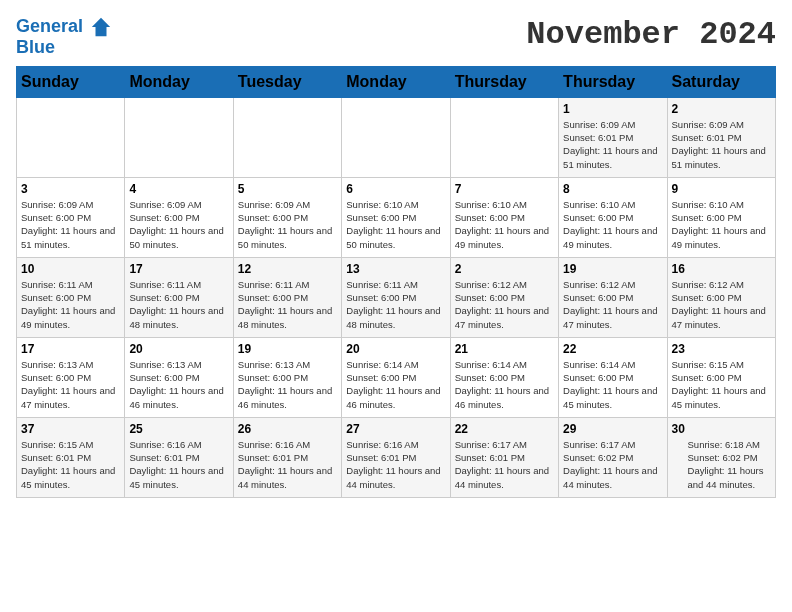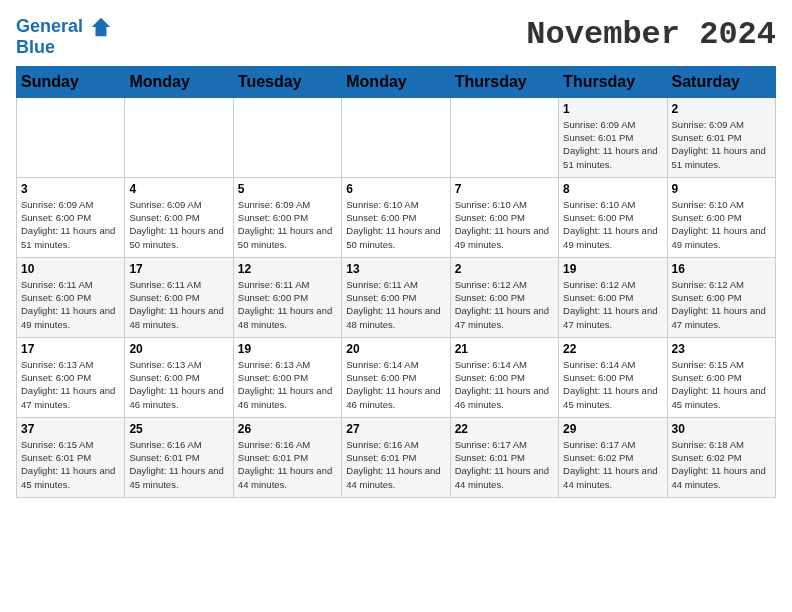--- a/index.html
+++ b/index.html
@@ -306,19 +306,19 @@
 Daylight: 11 hours and 44 minutes.</div>
         </td>
         <td>
           <div class="day-number">29</div>
           <div class="day-detail" style="white-space: pre-line;">Sunrise: 6:17 AM
 Sunset: 6:02 PM
 Daylight: 11 hours and 44 minutes.</div>
         </td>
         <td>
           <div class="day-number">30</div>
-          <div class="day-detail" style="white-space: pre-line;">Sunrise: 6:18 AM
+          <div class="day-detail" style="white-space: pre-line; margin-left: 16px;">Sunrise: 6:18 AM
 Sunset: 6:02 PM
 Daylight: 11 hours and 44 minutes.</div>
         </td>
       </tr>
     </tbody>
 </table>
 
 </body></html>

